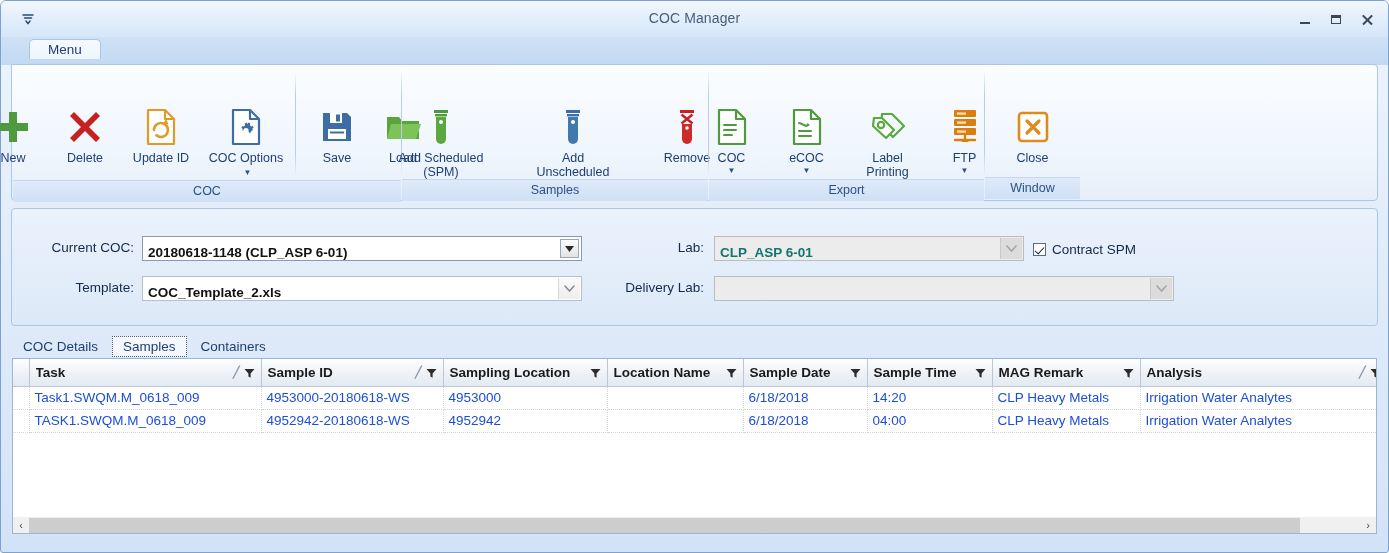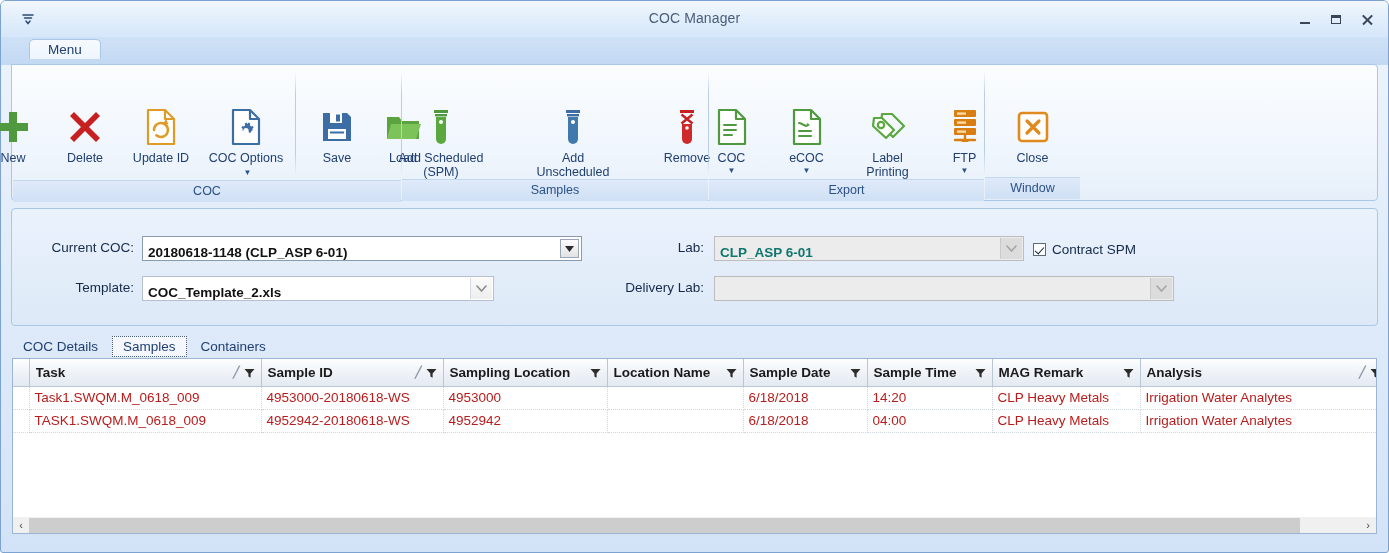--- a/index.html
+++ b/index.html
@@ -162,21 +162,21 @@
     border-right:1px solid #b9c6d6;border-bottom:1px solid #b9c6d6;
     font-weight:bold;font-size:13.5px;color:#1a1a1a;text-align:left;
     white-space:nowrap;overflow:hidden;
     box-sizing:border-box;
   }
   table.grid th .thin{display:flex;align-items:center;gap:4px;height:100%;}
   table.grid th .thtxt{flex:1;overflow:hidden;text-overflow:clip;}
   table.grid td{
     height:23px;padding:0 5px;
     border-right:1px dotted #cfd6de;border-bottom:1px dotted #cfd6de;
-    font-size:13.5px;color:#b91c1c;white-space:nowrap;overflow:hidden;
+    font-size:13.5px;color:#1d4ed8;white-space:nowrap;overflow:hidden;
     background:#ffffff;box-sizing:border-box;
   }
   td.gutter,th.gutter{
     background:linear-gradient(180deg,#fdfefe 0%,#eef2f7 52%,#e4eaf2 100%);
     border-right:1px solid #b9c6d6;
   }
   .sortmark{color:#8d98a6;font-size:11px;}
   .funnel{display:inline-block;width:11px;height:11px;}
 
   
@@ -423,21 +423,21 @@
     <div class="combo" style="left:130px;top:27px;width:440px;">
       <span class="val">20180618-1148 (CLP_ASP 6-01)</span>
       <span class="arrow-classic">
         <svg width="9" height="6" viewBox="0 0 9 6">
             <path d="M0 0h9L4.5 6z" fill="#2c2c2c"></path>
           </svg>
       </span>
     </div>
 
     <div class="fld-label" style="left:10px;top:71px;width:112px;">Template:</div>
-    <div class="combo flat" style="left:130px;top:67px;width:352px;">
+    <div class="combo flat" style="left:130px;top:67px;width:440px;">
       <span class="val">COC_Template_2.xls</span>
       <span class="arrow-flat">
         <svg width="11" height="7" viewBox="0 0 11 7">
             <path d="M1 1l4.5 5L10 1" stroke="#8c8c8c" stroke-width="1.6" fill="none" stroke-linecap="round"></path>
           </svg>
       </span>
     </div>
 
     <div class="fld-label" style="left:600px;top:31px;width:92px;">Lab:</div>
     <div class="combo flat disabled" style="left:702px;top:27px;width:310px;">

